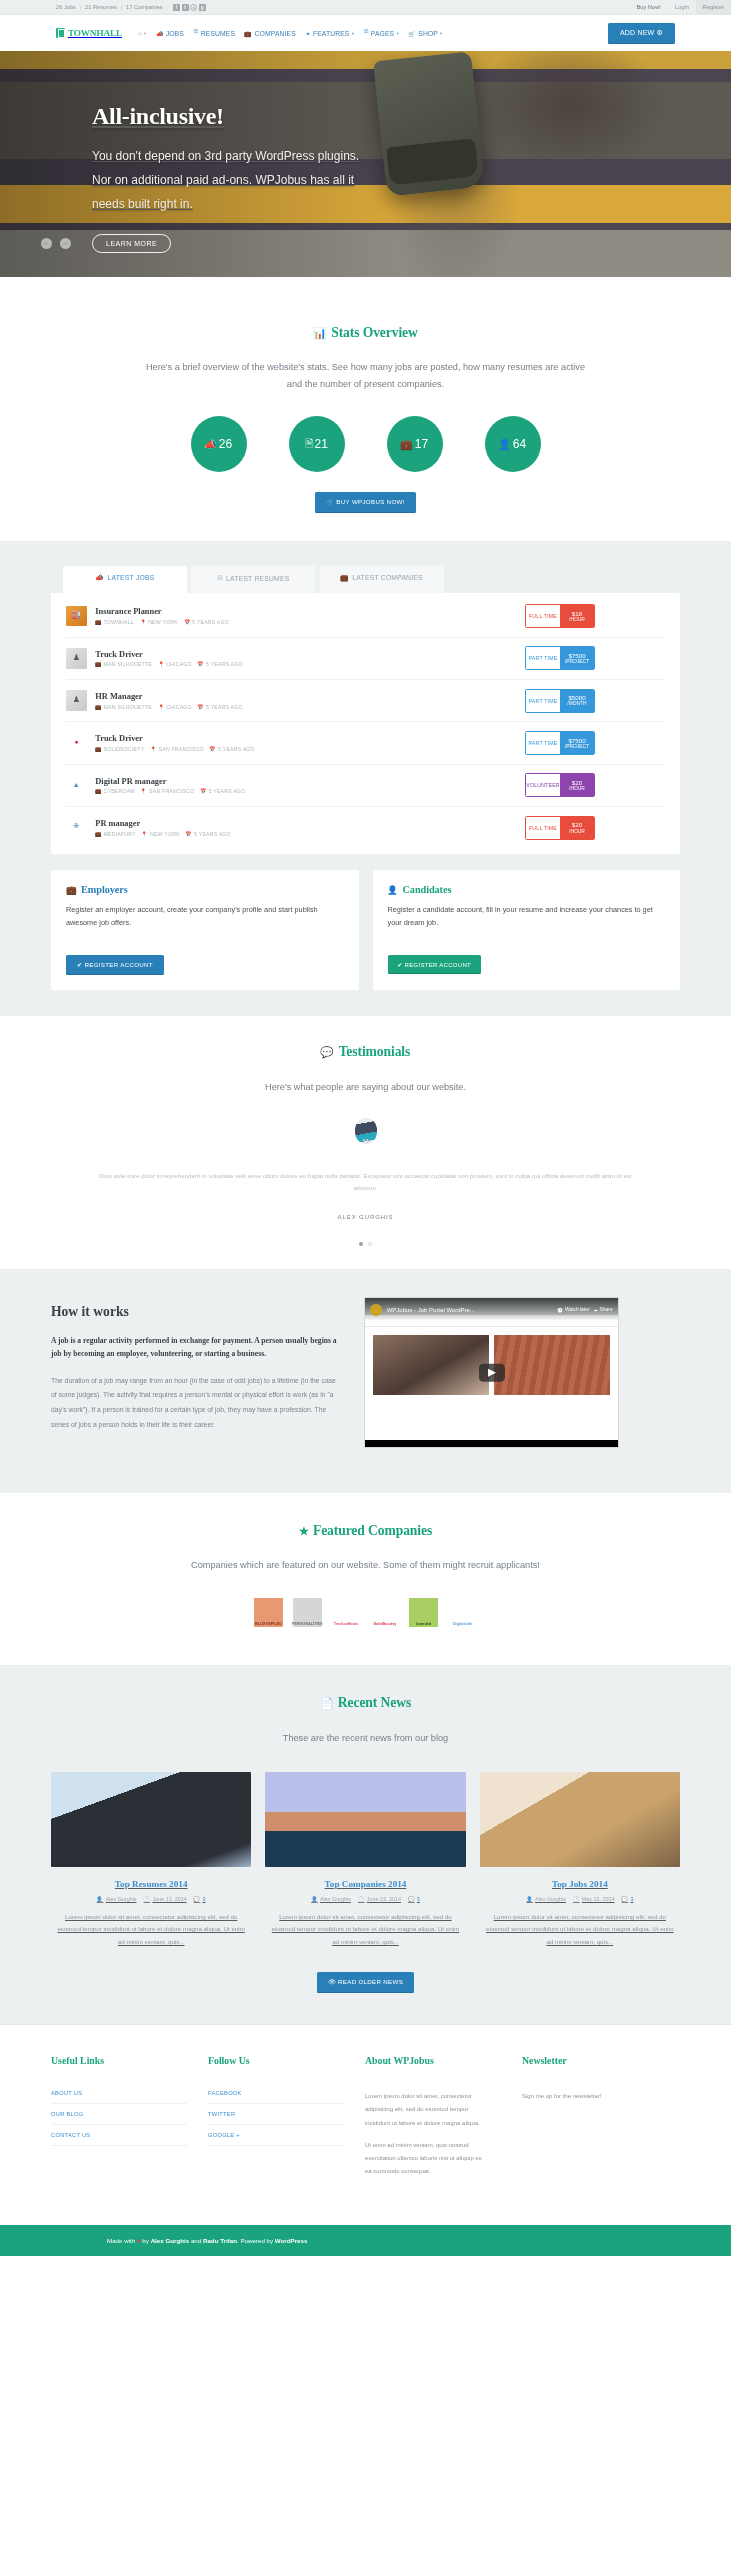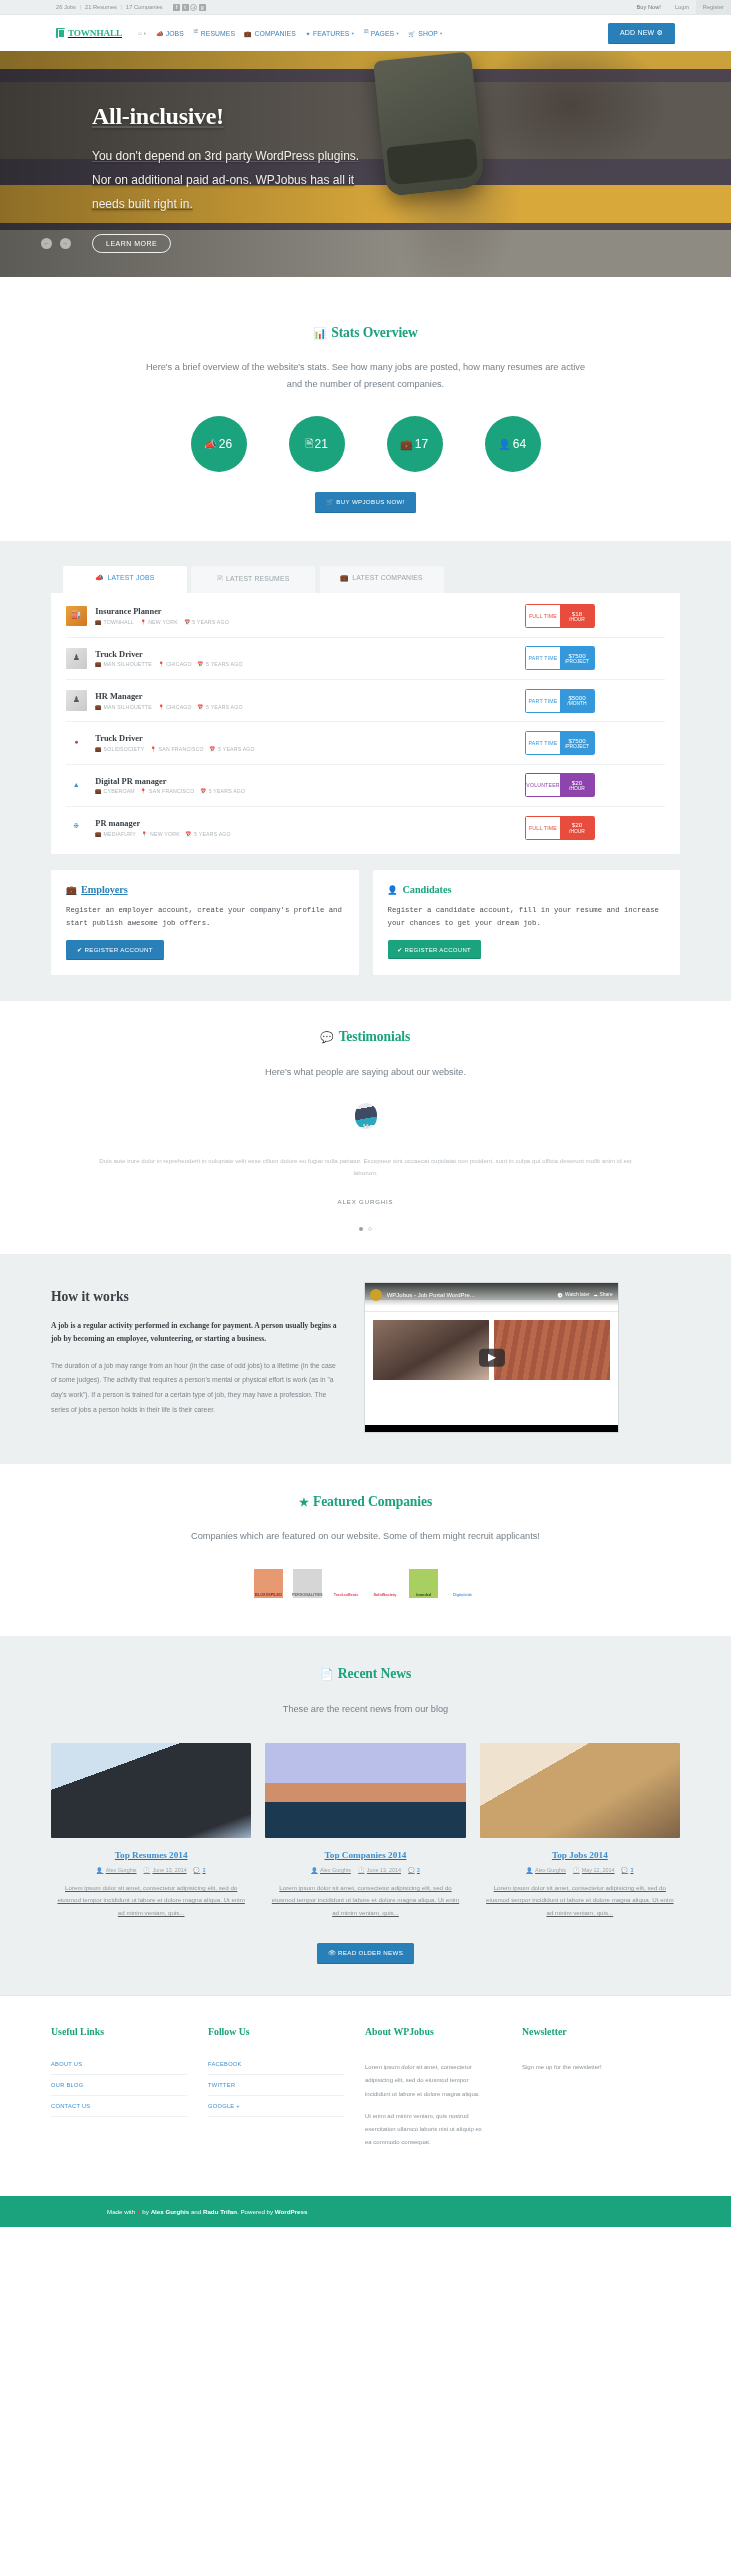--- a/index.html
+++ b/index.html
@@ -242,25 +242,25 @@
   .p-purple { border: 1.1px solid #8e44ad; } .p-purple .typ { color: #8e44ad; } .p-purple .amt { background: #8e44ad; }
 
   
   .ctas { display: flex; gap: 14px; margin-top: 16.3px; }
   .cta { flex: 1; background: #fff; border-radius: 1.6px; padding: 14px 15px 15px; }
   .cta h3 {
     font-family: "Liberation Serif", serif; font-weight: bold;
     font-size: 10.3px; margin-bottom: 8.7px; letter-spacing: -0.1px;
   }
   .cta h3 .ci { margin-right: 4.3px; font-size: 8.7px; }
-  .cta.emp h3 { color: #2980b9; text-decoration: underline; }
+  .cta.emp h3 { color: #2980b9; }
   .cta.can h3 { color: #1aa37c; }
   .cta p {
-    font-family: Liberation Mono, monospace;
-    font-size: 7.3px; color: #4a5056; line-height: 1.75; margin-bottom: 11px;
+    font-family: Liberation Sans, sans-serif;
+    font-size: 7.3px; color: #4a5056; line-height: 1.75; margin-bottom: 26px;
   }
 
   
   .testi { text-align: center; padding: 28px 0 23px; background:#fff; }
   .testi-avatar {
     width: 24px; height: 30px; margin: 22px auto 12px; position: relative;
   }
   .testi-avatar .ph {
     width: 22px; height: 26px; border-radius: 50%/46%;
     background: linear-gradient(170deg,#e9eaec 0 22%, #3f4a63 22% 58%, #2ba8bd 58% 84%, #e9eaec 84%);
@@ -273,21 +273,21 @@
   .testi-quote {
     max-width: 558px; margin: 22px auto 0;
     font-size: 6.2px; color: #b7bec3; line-height: 2.0;
   }
   .testi-name { margin-top: 19.5px; font-size: 6px; color: #7c858b; letter-spacing: 0.9px; }
   .dots { margin-top: 22px; display: flex; gap: 5.4px; justify-content: center; }
   .dots i { width: 4.3px; height: 4.3px; border-radius: 50%; background: #9aa1a6; display: inline-block; cursor: pointer; }
   .dots i.off { background: #fff; border: 0.5px solid #d7dcdf; }
 
   
-  .how { background: #edf0f1; padding: 28px 0 31px; }
+  .how { background: #edf0f1; padding: 28px 0 45px; }
   .how .wrap { display: flex; gap: 26px; align-items: flex-start; }
   .how-left { width: 287px; padding-top: 6.5px; }
   .how h2 {
     font-family: "Liberation Serif", serif; font-weight: bold;
     font-size: 13.6px; color: #3a4146; margin-bottom: 14px;
   }
   .how .lead {
     font-family: "Liberation Serif", serif; font-weight: bold;
     font-size: 7.6px; color: #3a4146; line-height: 1.75; margin-bottom: 13px;
   }

